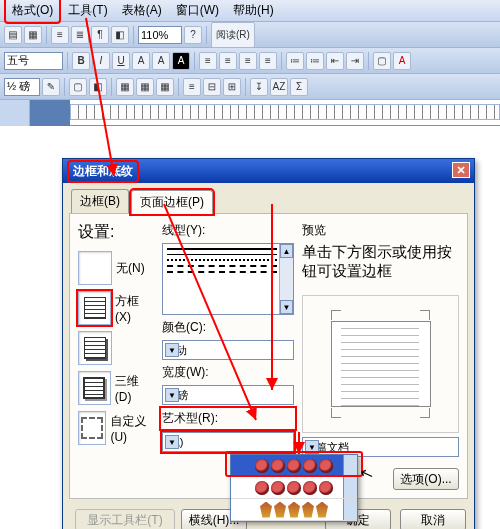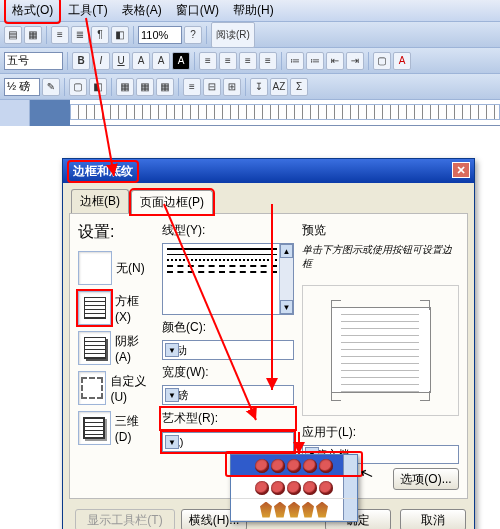--- a/index.html
+++ b/index.html
@@ -63,21 +63,21 @@
   .art-combo.hl { outline:2px solid #ff0000; outline-offset:0;}
   
   .col-right { flex:1; display:flex; flex-direction:column; gap:4px;}
   .preview-box { height:138px; border:1px solid #ccc; background:#fdfcf8; display:flex; align-items:center; justify-content:center; position:relative;}
   .preview-page { width:100px; height:86px; border:1px solid #888; background:#fff; background-image:repeating-linear-gradient(transparent 0 6px,#bbb 6px 7px); background-size:80% 100%; background-repeat:no-repeat; background-position:center;}
   .preview-corner { position:absolute; width:10px; height:10px; border:1px solid #888;}
   .pc-tl{left:28px;top:14px;border-right:none;border-bottom:none;}
   .pc-tr{right:28px;top:14px;border-left:none;border-bottom:none;}
   .pc-bl{left:28px;bottom:14px;border-right:none;border-top:none;}
   .pc-br{right:28px;bottom:14px;border-left:none;border-top:none;}
-  .preview-note { font-size:10px; margin-bottom:10px;font-style:italic;}
+  .preview-note { font-size:15px; margin-bottom:10px;}
   .apply-row { display:flex; align-items:center; gap:4px; margin-top:4px;}
   .btn-row { margin-top:auto; display:flex;align-items:center;}
   
   .dlg-footer { display:flex; justify-content:space-between; align-items:center; padding:4px 8px 8px 12px;}
   .push-btn { min-width:66px; height:22px; border:1px solid #888; background:linear-gradient(#fff,#e6e3d6); font-size:12px; margin-left:6px; border-radius:3px;}
   .ghost-btn { min-width:100px; height:22px; border:1px solid #bbb; color:#999; background:#ece9d8; font-size:12px; border-radius:3px;}
   
   
   .art-panel { position:absolute; left:230px; top:454px; width:128px; border:1px solid #5a7fb5; background:#fff; box-shadow:2px 2px 5px rgba(0,0,0,.4); z-index:50;}
   .art-row { height:22px; border-bottom:1px solid #ddd; display:flex; align-items:center; justify-content:center; gap:2px; position:relative;}
@@ -192,33 +192,32 @@
       <div class="setting-item">
         <div class="setting-box hl">
             <div class="inner lines"></div>
           </div>
         <span>方框(X)</span>
       </div>
       <div class="setting-item">
         <div class="setting-box">
             <div class="inner lines" style="box-shadow:2px 2px 0 #555"></div>
           </div>
-        <span>阴影(A)</span>
+      </div>
+      <div class="setting-item">
+        <div class="setting-box">
+            <div class="inner d3 lines"></div>
+          </div>
+        <span>三维(D)</span>
       </div>
       <div class="setting-item">
         <div class="setting-box">
             <div class="inner custom"></div>
           </div>
         <span>自定义(U)</span>
-      </div>
-      <div class="setting-item">
-        <div class="setting-box">
-            <div class="inner d3 lines"></div>
-          </div>
-        <span>三维(D)</span>
       </div>
     </div>
 
     <div class="col-mid">
       <label>线型(Y):</label>
       <div class="style-list">
         <div class="line-solid"></div>
         <div class="line-thin"></div>
         <div class="line-dots"></div>
         <div class="line-dash"></div>
@@ -248,23 +247,20 @@
     <div class="col-right">
       <label>预览</label>
       <div class="preview-note">单击下方图示或使用按钮可设置边框</div>
       <div class="preview-box">
         <div class="preview-corner pc-tl"></div>
         <div class="preview-corner pc-tr"></div>
         <div class="preview-corner pc-bl"></div>
         <div class="preview-corner pc-br"></div>
         <div class="preview-page"></div>
       </div>
-      <div class="apply-row">
-        <span>应用于(L):</span>
-      </div>
       <div class="combo">
           <span>整篇文档</span>
           <div class="arrow">▼</div>
         </div>
       <div class="btn-row" style="justify-content:flex-end">
           <button class="push-btn">选项(O)...</button>
         </div>
     </div>
   </div>
   <div class="dlg-footer">

